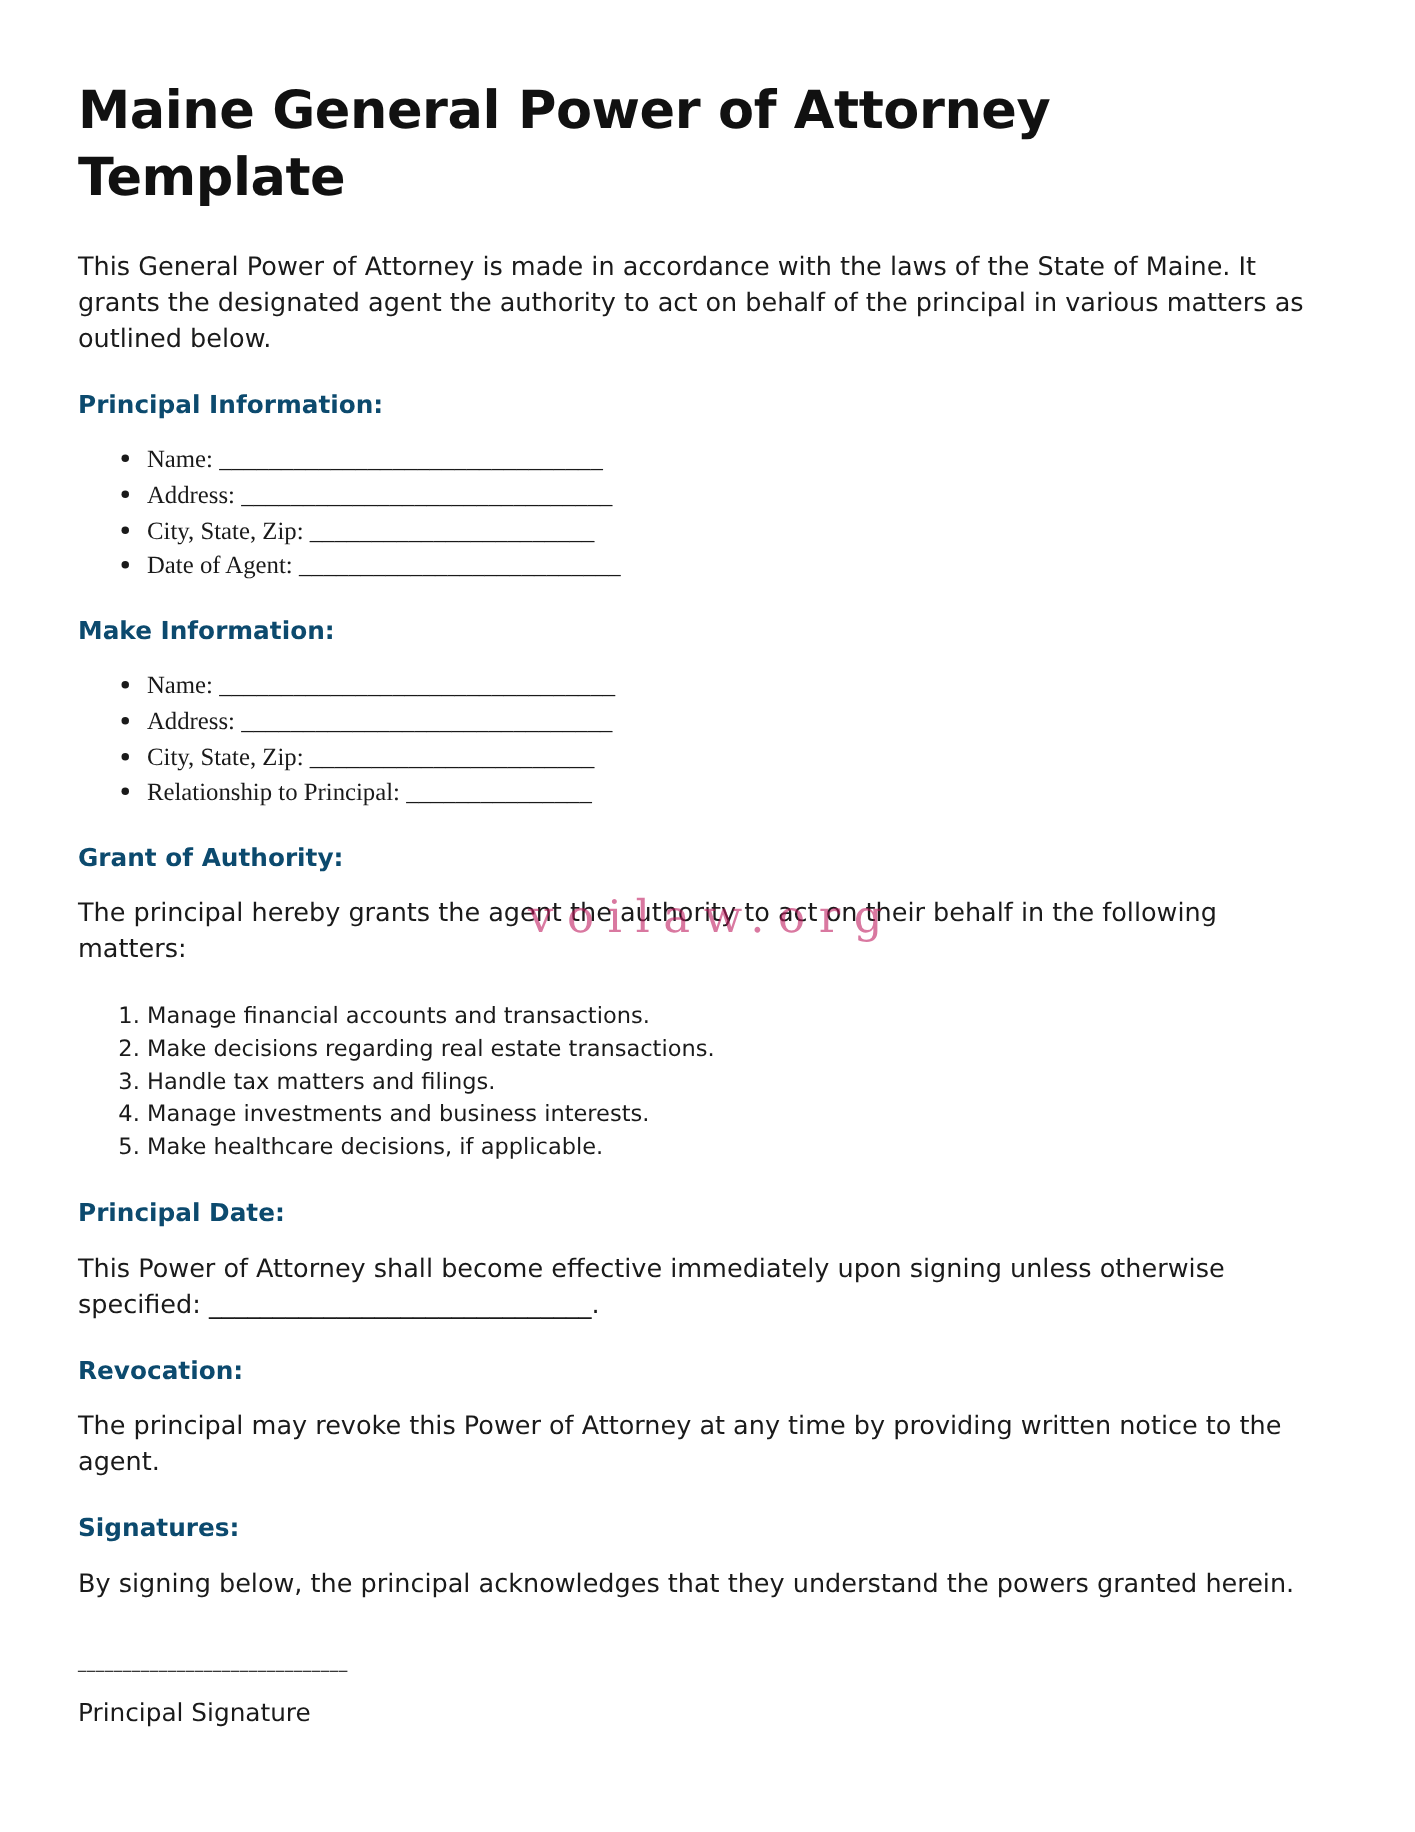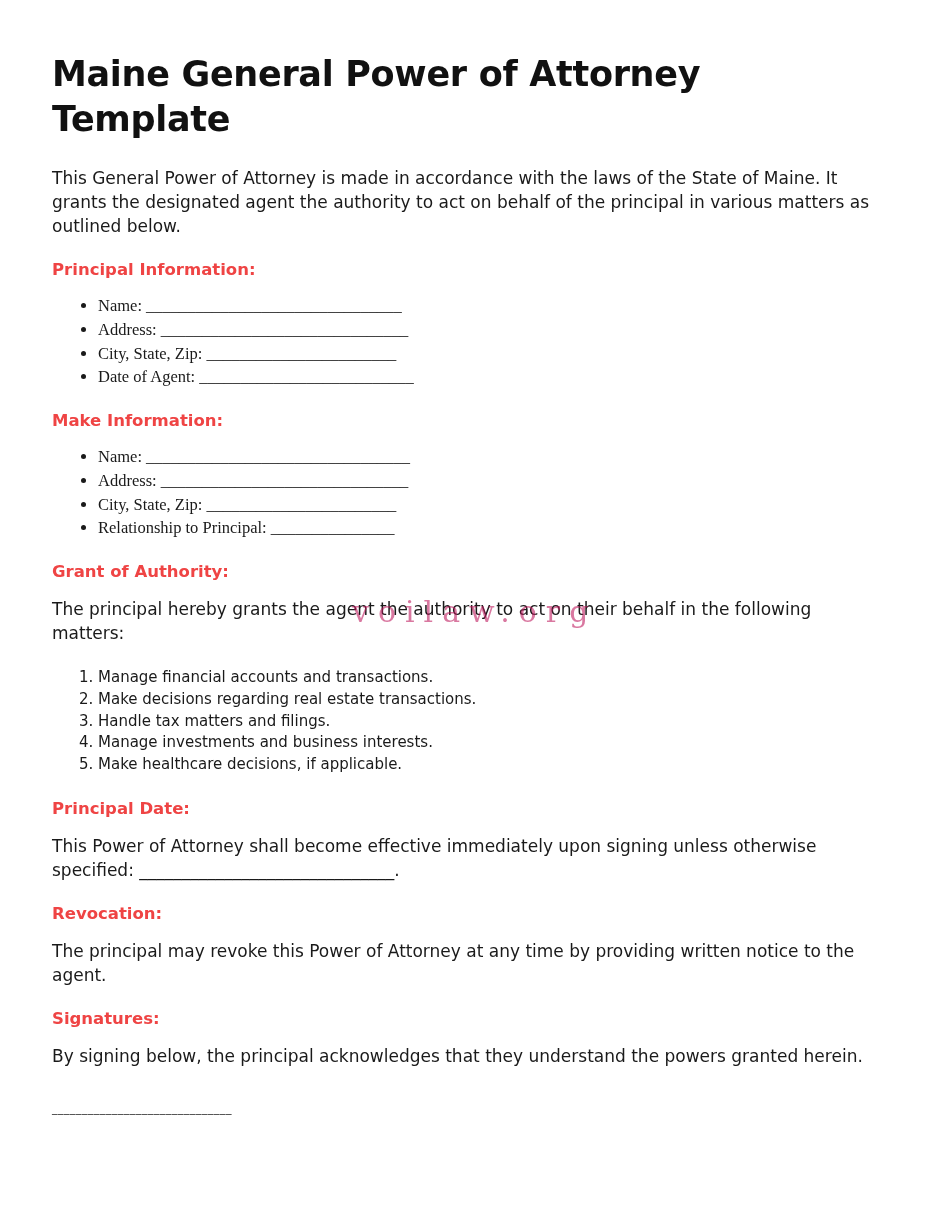--- a/index.html
+++ b/index.html
@@ -33,21 +33,21 @@
   p.para {
     font-size: 17px;
     line-height: 1.42;
     margin: 0 0 22px 0;
     color: #1a1a1a;
   }
   h2.section {
     font-size: 16.5px;
     font-weight: bold;
     margin: 0 0 16px 0;
-    color: #ef4444;
+    color: #0c4a6e;
   }
   ul.fields {
     list-style: disc;
     margin: 0 0 22px 0;
     padding-left: 46px;
     font-family: Liberation Serif, serif;
   }
   ul.fields li {
     font-size: 16.5px;
     line-height: 1.38;
@@ -125,15 +125,16 @@
   <h2 class="section">Principal Date:</h2>
   <p class="para">This Power of Attorney shall become effective immediately upon signing unless otherwise specified: ______________________________.</p>
 
   <h2 class="section">Revocation:</h2>
   <p class="para">The principal may revoke this Power of Attorney at any time by providing written notice to the agent.</p>
 
   <h2 class="section">Signatures:</h2>
   <p class="para">By signing below, the principal acknowledges that they understand the powers granted herein.</p>
 
   <div class="sigline">______________________________</div>
+  <div class="siglabel">Principal Signature</div>
 
   <div class="watermark">voilaw.org</div>
 </div>
 
 </body></html>

